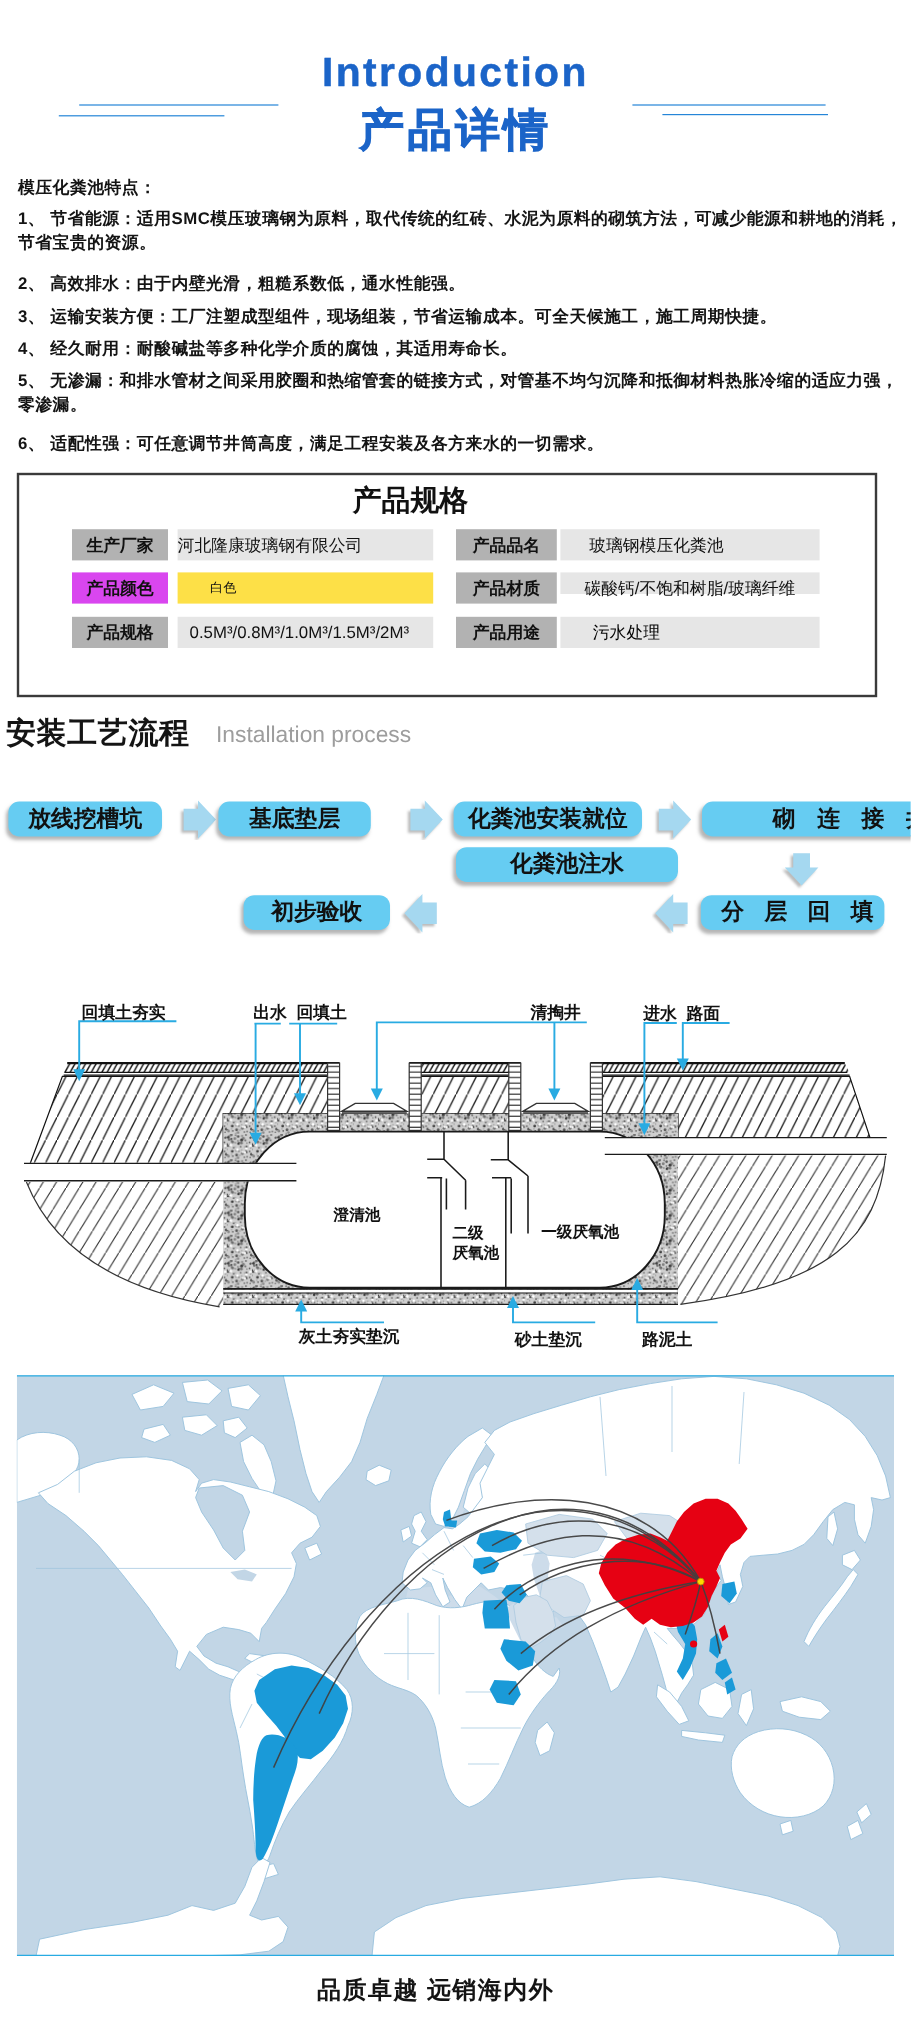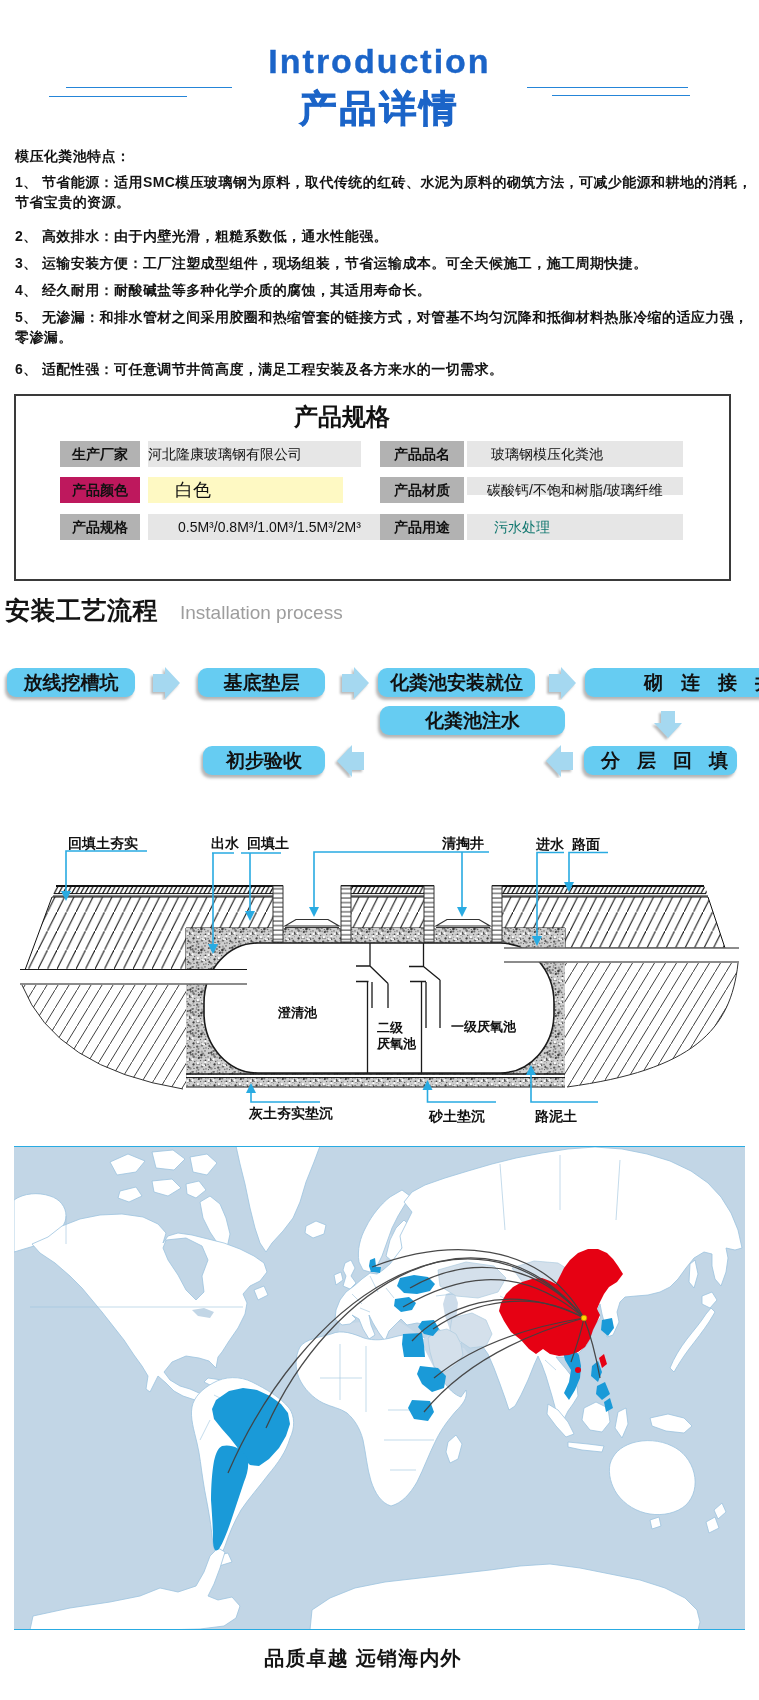--- a/index.html
+++ b/index.html
@@ -41,51 +41,51 @@
 <div class="abs" style="left:14px;top:401px;width:656px;text-align:center;font-size:24px;font-weight:bold;color:#111;">产品规格</div>
 
 <div class="abs" style="left:60px;top:441px;width:80px;height:26px;background:#b2b2b2;font-size:14px;font-weight:bold;color:#111;text-align:center;line-height:26px;">生产厂家</div>
 
 <div class="abs" style="left:148px;top:441px;width:213px;height:26px;background:#e6e6e6;font-size:14px;color:#111;line-height:26px;"><span style="">河北隆康玻璃钢有限公司</span></div>
 
 <div class="abs" style="left:380px;top:441px;width:84px;height:26px;background:#b2b2b2;font-size:14px;font-weight:bold;color:#111;text-align:center;line-height:26px;">产品品名</div>
 
 <div class="abs" style="left:467px;top:441px;width:216px;height:26px;background:#e6e6e6;font-size:14px;color:#111;line-height:26px;"><span style="margin-left:24px;">玻璃钢模压化粪池</span></div>
 
-<div class="abs" style="left:60px;top:477px;width:80px;height:26px;background:#be185d;font-size:14px;font-weight:bold;color:#111;text-align:center;line-height:26px;">产品颜色</div>
-
-<div class="abs" style="left:148px;top:477px;width:195px;height:26px;background:#fef9c3;font-size:18px;color:#111;line-height:26px;"><span style="margin-left:27px;">白色</span></div>
+<div class="abs" style="left:60px;top:477px;width:80px;height:26px;background:#d946ef;font-size:14px;font-weight:bold;color:#111;text-align:center;line-height:26px;">产品颜色</div>
+
+<div class="abs" style="left:148px;top:477px;width:213px;height:26px;background:#fde047;font-size:11px;color:#111;line-height:26px;"><span style="margin-left:27px;">白色</span></div>
 
 <div class="abs" style="left:380px;top:477px;width:84px;height:26px;background:#b2b2b2;font-size:14px;font-weight:bold;color:#111;text-align:center;line-height:26px;">产品材质</div>
 
 <div class="abs" style="left:467px;top:477px;width:216px;height:18px;background:#e6e6e6;font-size:14px;color:#111;line-height:26px;"><span style="margin-left:20px;">碳酸钙/不饱和树脂/玻璃纤维</span></div>
 
 <div class="abs" style="left:60px;top:514px;width:80px;height:26px;background:#b2b2b2;font-size:14px;font-weight:bold;color:#111;text-align:center;line-height:26px;">产品规格</div>
 
-<div class="abs" style="left:148px;top:514px;width:213px;height:26px;background:#e6e6e6;font-size:14px;color:#111;line-height:26px;padding-left:20px;"><span style="margin-left:10px;">0.5M³/0.8M³/1.0M³/1.5M³/2M³</span></div>
+<div class="abs" style="left:148px;top:514px;width:213px;height:26px;background:#e6e6e6;font-size:14px;color:#111;line-height:26px;"><span style="margin-left:10px;">0.5M³/0.8M³/1.0M³/1.5M³/2M³</span></div>
 
 <div class="abs" style="left:380px;top:514px;width:84px;height:26px;background:#b2b2b2;font-size:14px;font-weight:bold;color:#111;text-align:center;line-height:26px;">产品用途</div>
 
-<div class="abs" style="left:467px;top:514px;width:216px;height:26px;background:#e6e6e6;font-size:14px;color:#0f766e;line-height:26px;"><span style="margin-left:27px;">污水处理</span></div>
+<div class="abs" style="left:467px;top:514px;width:216px;height:26px;background:#e6e6e6;font-size:14px;color:#000000;line-height:26px;"><span style="margin-left:27px;">污水处理</span></div>
 
 <div class="abs" style="left:5px;top:594px;font-size:25px;font-weight:bold;color:#141414;letter-spacing:0.5px;">安装工艺流程</div>
 
 <div class="abs" style="left:180px;top:602px;font-size:19px;color:#9d9d9d;">Installation process</div>
 
 <style>
 .fbox{position:absolute;height:29px;background:#66ccf2;border-radius:9px;box-shadow:-2px 3px 3px rgba(120,120,120,0.55);font-size:19px;font-weight:bold;color:#111;text-align:center;line-height:29px;white-space:nowrap;}
 </style>
 
 <div class="fbox" style="left:7px;top:668px;width:128px;">放线挖槽坑</div>
 
 <svg class="abs" style="left:147px;top:666px;" width="36" height="34">
       <polygon points="6,8 18,8 18,1 33,17 18,33 18,26 6,26" fill="#a5d8f0" style="filter:drop-shadow(-2px 2px 1px rgba(120,120,120,0.5))"></polygon>
     </svg>
 
-<div class="fbox" style="left:198px;top:668px;width:127px;">基底垫层</div>
+<div class="fbox" style="left:182px;top:668px;width:127px;">基底垫层</div>
 
 <svg class="abs" style="left:336px;top:666px;" width="36" height="34">
       <polygon points="6,8 18,8 18,1 33,17 18,33 18,26 6,26" fill="#a5d8f0" style="filter:drop-shadow(-2px 2px 1px rgba(120,120,120,0.5))"></polygon>
     </svg>
 
 <div class="fbox" style="left:378px;top:668px;width:157px;">化粪池安装就位</div>
 
 <svg class="abs" style="left:543px;top:666px;" width="36" height="34">
       <polygon points="6,8 18,8 18,1 33,17 18,33 18,26 6,26" fill="#a5d8f0" style="filter:drop-shadow(-2px 2px 1px rgba(120,120,120,0.5))"></polygon>
     </svg>

